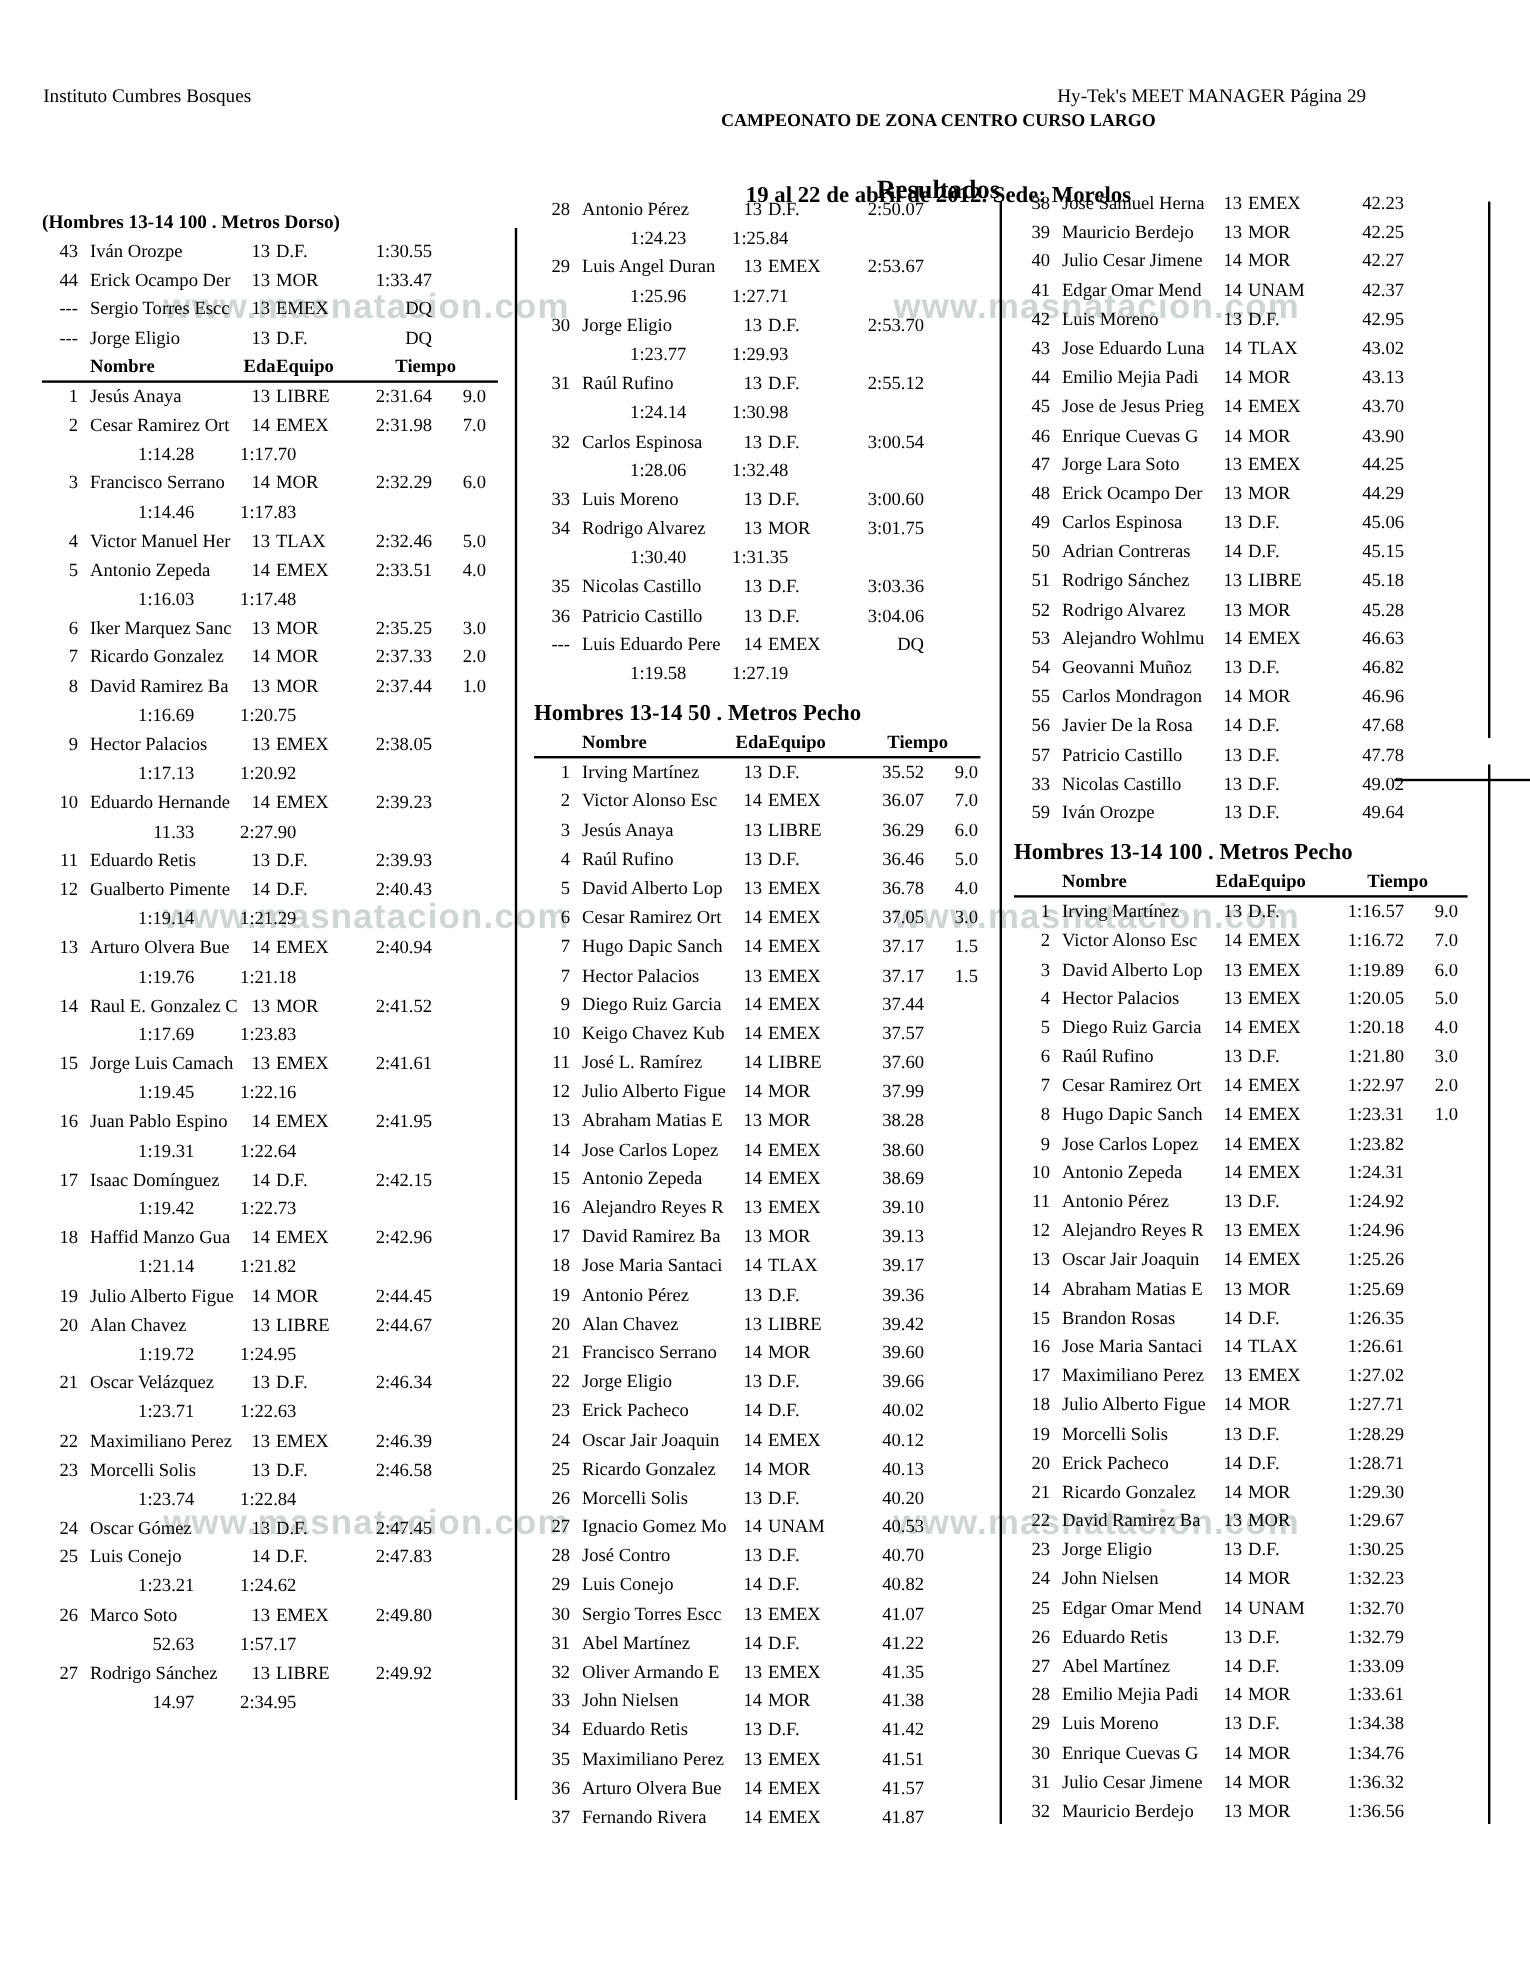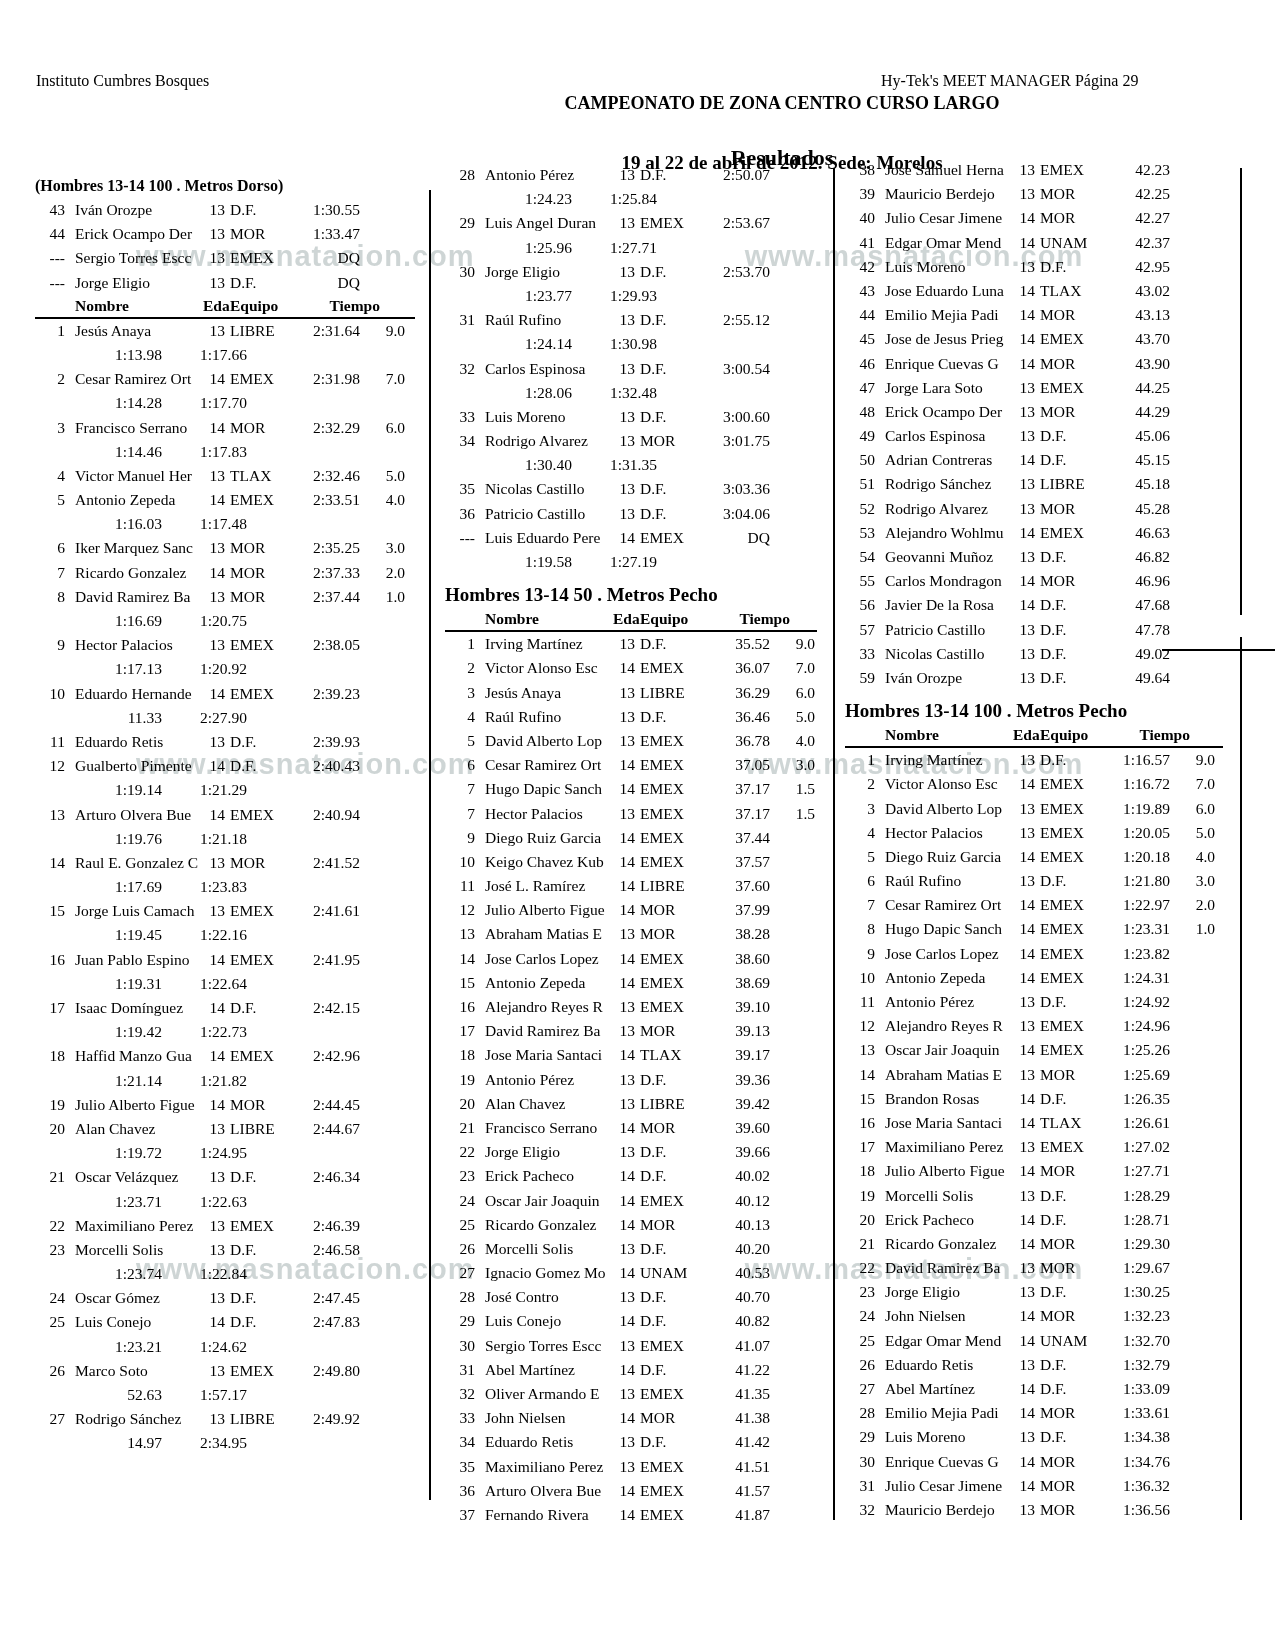--- a/index.html
+++ b/index.html
@@ -1,21 +1,21 @@
 <!DOCTYPE html>
 <html><head>
 <meta charset="utf-8">
 <style>
   html,body{margin:0;padding:0;background:#fff;}
   .page{position:relative;width:1275px;height:1650px;background:#ffffff;
         font-family:"Liberation Serif", serif;color:#000;overflow:hidden;}
   .hdr-left{position:absolute;left:36px;top:72px;font-size:16px;white-space:nowrap;}
   .hdr-right{position:absolute;left:842px;top:72px;font-size:16px;white-space:nowrap;margin-left:39px;}
   .title1{position:absolute;top:93px;left:782px;transform:translateX(-50%);
-          font-size:18px;font-weight:bold;white-space:nowrap;}
+          font-size:15px;font-weight:bold;white-space:nowrap;}
   .title2{position:absolute;top:120px;left:782px;transform:translateX(-50%);
           font-size:19px;font-weight:bold;white-space:nowrap;margin-top:32px;}
   .title3{position:absolute;top:145px;left:782px;transform:translateX(-50%);
           font-size:22px;font-weight:bold;white-space:nowrap;}
   .wm{position:absolute;left:108px;display:flex;gap:270px;font-size:29px;font-weight:bold;
       font-family:"Liberation Sans", sans-serif;letter-spacing:1px;opacity:.8;white-space:nowrap;margin-left:28px;}
   .vline{position:absolute;width:1.5px;background:#000;}
   .hline{position:absolute;height:1.5px;background:#000;}
   .col{position:absolute;}
   .sec-title{font-weight:bold;font-size:19px;line-height:26px;margin-top:8px;white-space:nowrap;}
@@ -108,25 +108,20 @@
         <span class="c hdr-time">Tiempo</span>
       </div>
       <div class="row">
         <span class="c place">1</span>
         <span class="c name">Jesús Anaya</span>
         <span class="c age">13</span>
         <span class="c team">LIBRE</span>
         <span class="c time">2:31.64</span>
         <span class="c pts">9.0</span>
       </div>
-      <div class="row splits">
-        <span class="c sind"></span>
-        <span class="c s1">1:13.98</span>
-        <span class="c s2">1:17.66</span>
-      </div>
       <div class="row">
         <span class="c place">2</span>
         <span class="c name">Cesar Ramirez Ort</span>
         <span class="c age">14</span>
         <span class="c team">EMEX</span>
         <span class="c time">2:31.98</span>
         <span class="c pts">7.0</span>
       </div>
       <div class="row splits">
         <span class="c sind"></span>

